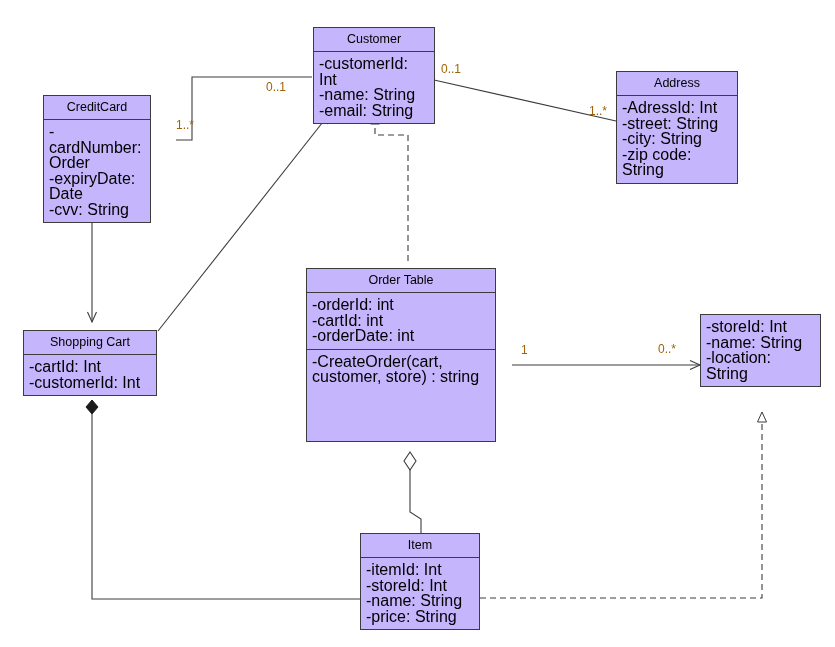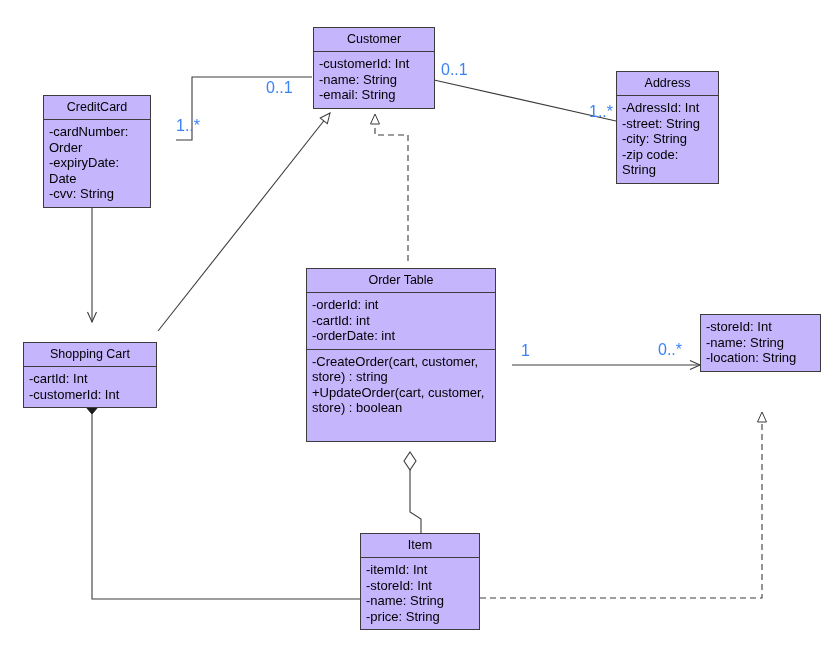--- a/index.html
+++ b/index.html
@@ -38,35 +38,35 @@
     font-size: 12.5px;
     color: #000000;
     border-bottom: 1px solid #3c3c3c;
     padding: 4px 2px 5px 2px;
     line-height: 14px;
     white-space: nowrap;
   }
   .uml-compartment {
     box-sizing: border-box;
     padding: 4px 4px 5px 5px;
-    font-size: 13px;
+    font-size: 16px;
     color: #000000;
     line-height: 15.5px;
   }
   .uml-compartment + .uml-compartment {
     border-top: 1px solid #3c3c3c;
   }
   .uml-member {
     white-space: normal;
     word-break: normal;
   }
   .mult-label {
     position: absolute;
-    font-size: 16px;
-    color: #3b82f6;
+    font-size: 12px;
+    color: #a16207;
     line-height: 13px;
     white-space: nowrap;
     z-index: 3;
   }
 </style>
 </head>
 <body>
 
 <div id="canvas">
 
@@ -130,48 +130,47 @@
 
   <div class="uml-class" style="left:43px; top:95px; width:108px;">
     <div class="uml-title">CreditCard</div>
     <div class="uml-compartment">
       <div class="uml-member">-cardNumber: Order</div>
       <div class="uml-member">-expiryDate: Date</div>
       <div class="uml-member">-cvv: String</div>
     </div>
   </div>
 
-  <div class="uml-class" style="left:616px; top:71px; width:103px;">
+  <div class="uml-class" style="left:616px; top:71px; width:122px;">
     <div class="uml-title">Address</div>
     <div class="uml-compartment">
       <div class="uml-member">-AdressId: Int</div>
       <div class="uml-member">-street: String</div>
       <div class="uml-member">-city: String</div>
       <div class="uml-member">-zip code: String</div>
     </div>
   </div>
 
-  <div class="uml-class" style="left:23px; top:330px; width:134px;margin-top:12px;">
+  <div class="uml-class" style="left:23px; top:330px; width:134px;">
     <div class="uml-title">Shopping Cart</div>
     <div class="uml-compartment">
       <div class="uml-member">-cartId: Int</div>
       <div class="uml-member">-customerId: Int</div>
     </div>
   </div>
 
   <div class="uml-class" style="left:306px; top:268px; width:190px;">
     <div class="uml-title">Order Table</div>
     <div class="uml-compartment">
       <div class="uml-member">-orderId: int</div>
       <div class="uml-member">-cartId: int</div>
       <div class="uml-member">-orderDate: int</div>
     </div>
     <div class="uml-compartment" style="min-height:92px;">
       <div class="uml-member">-CreateOrder(cart, customer, store) : string</div>
-      <div class="uml-member">+UpdateOrder(cart, customer, store) : boolean</div>
     </div>
   </div>
 
   <div class="uml-class" style="left:700px; top:314px; width:121px;">
     <div class="uml-compartment">
       <div class="uml-member">-storeId: Int</div>
       <div class="uml-member">-name: String</div>
       <div class="uml-member">-location: String</div>
     </div>
   </div>

